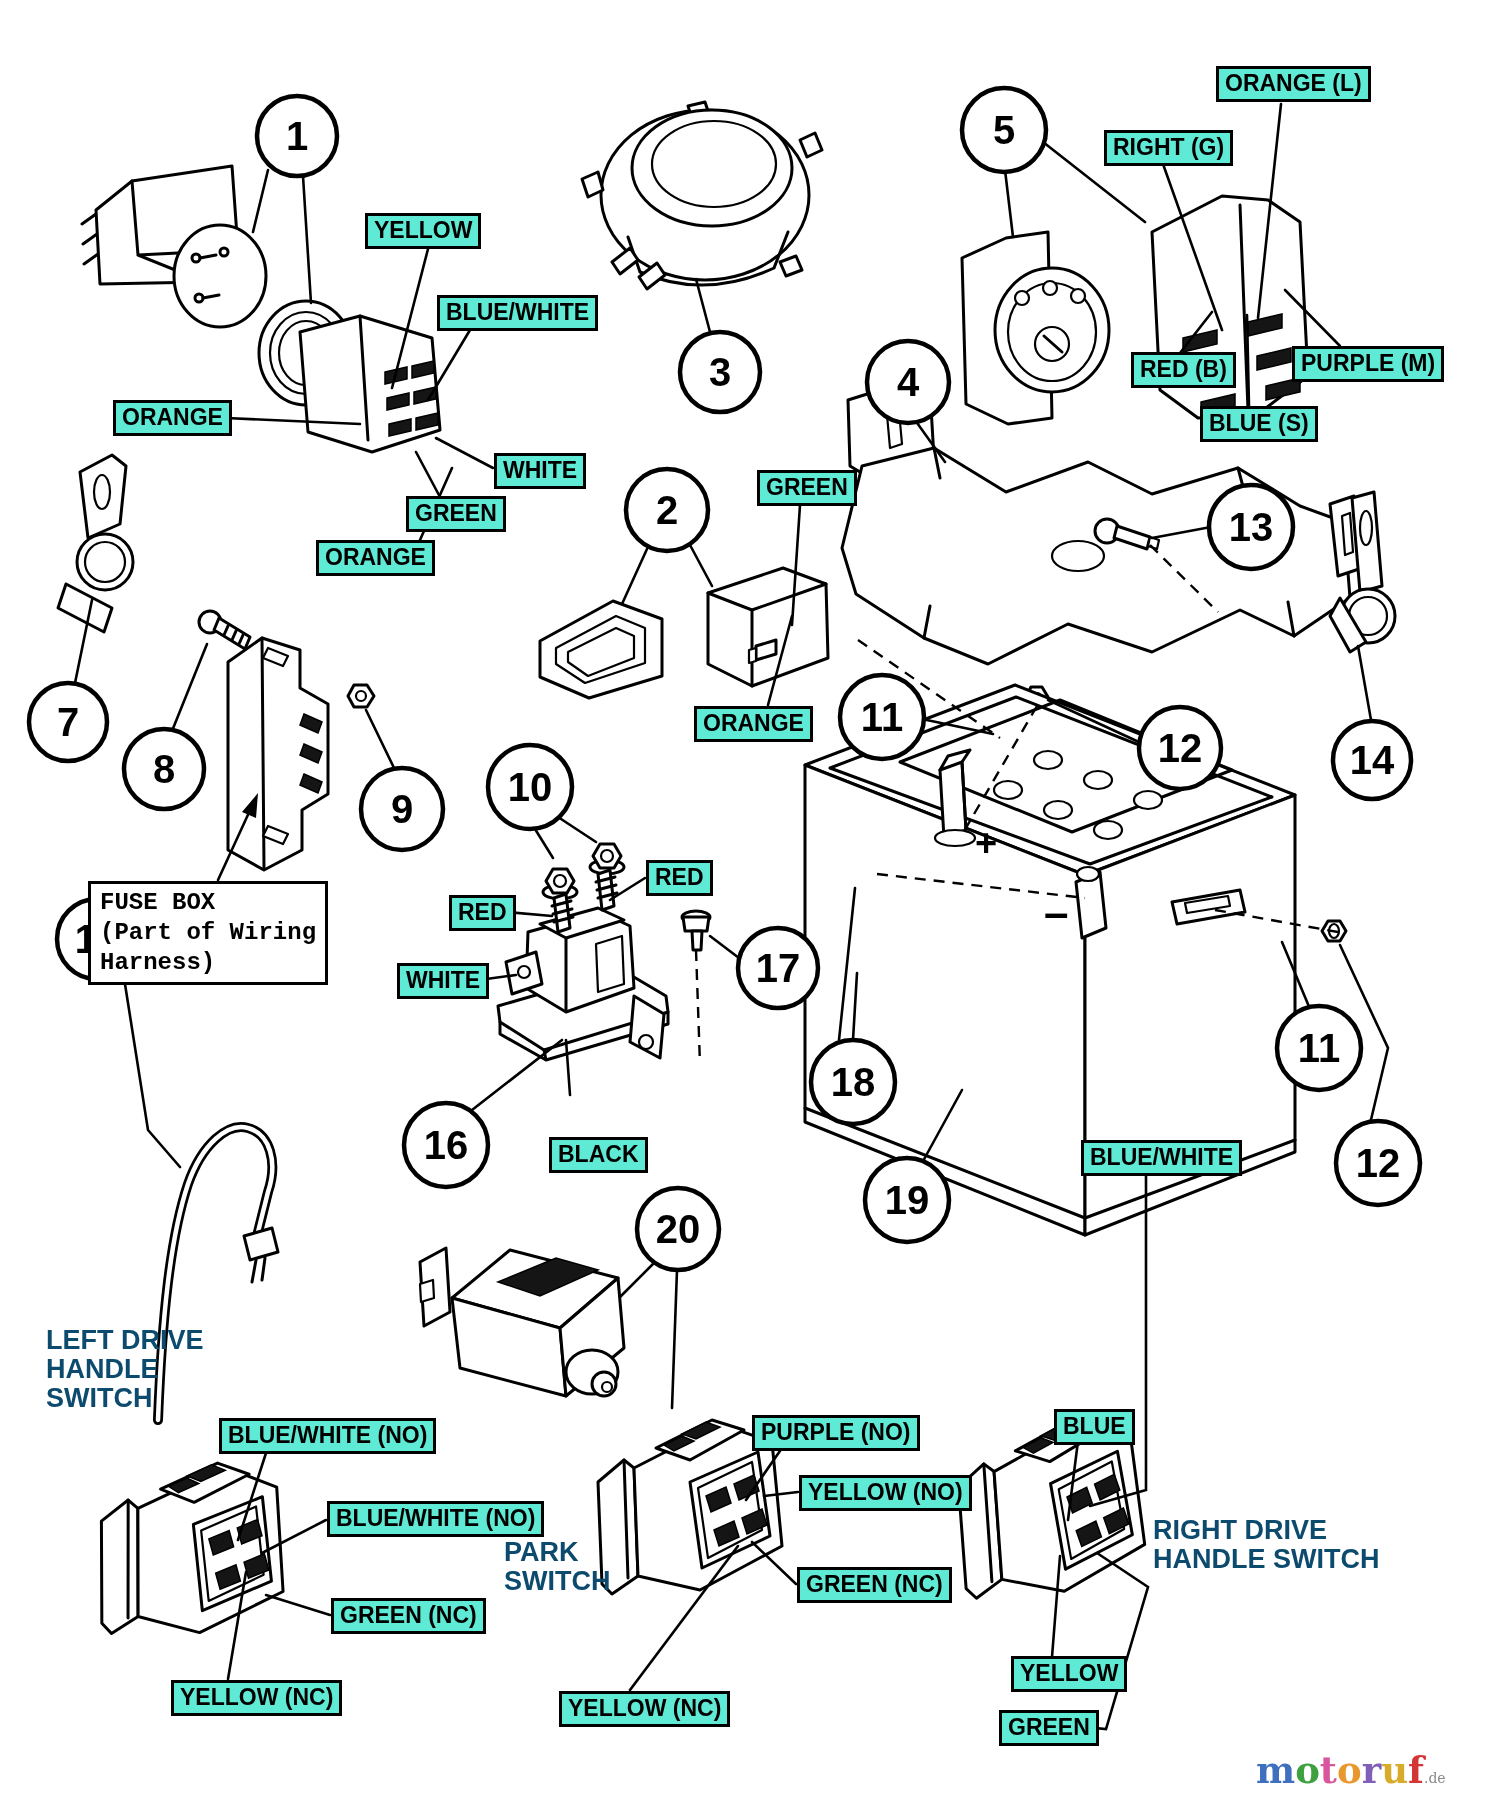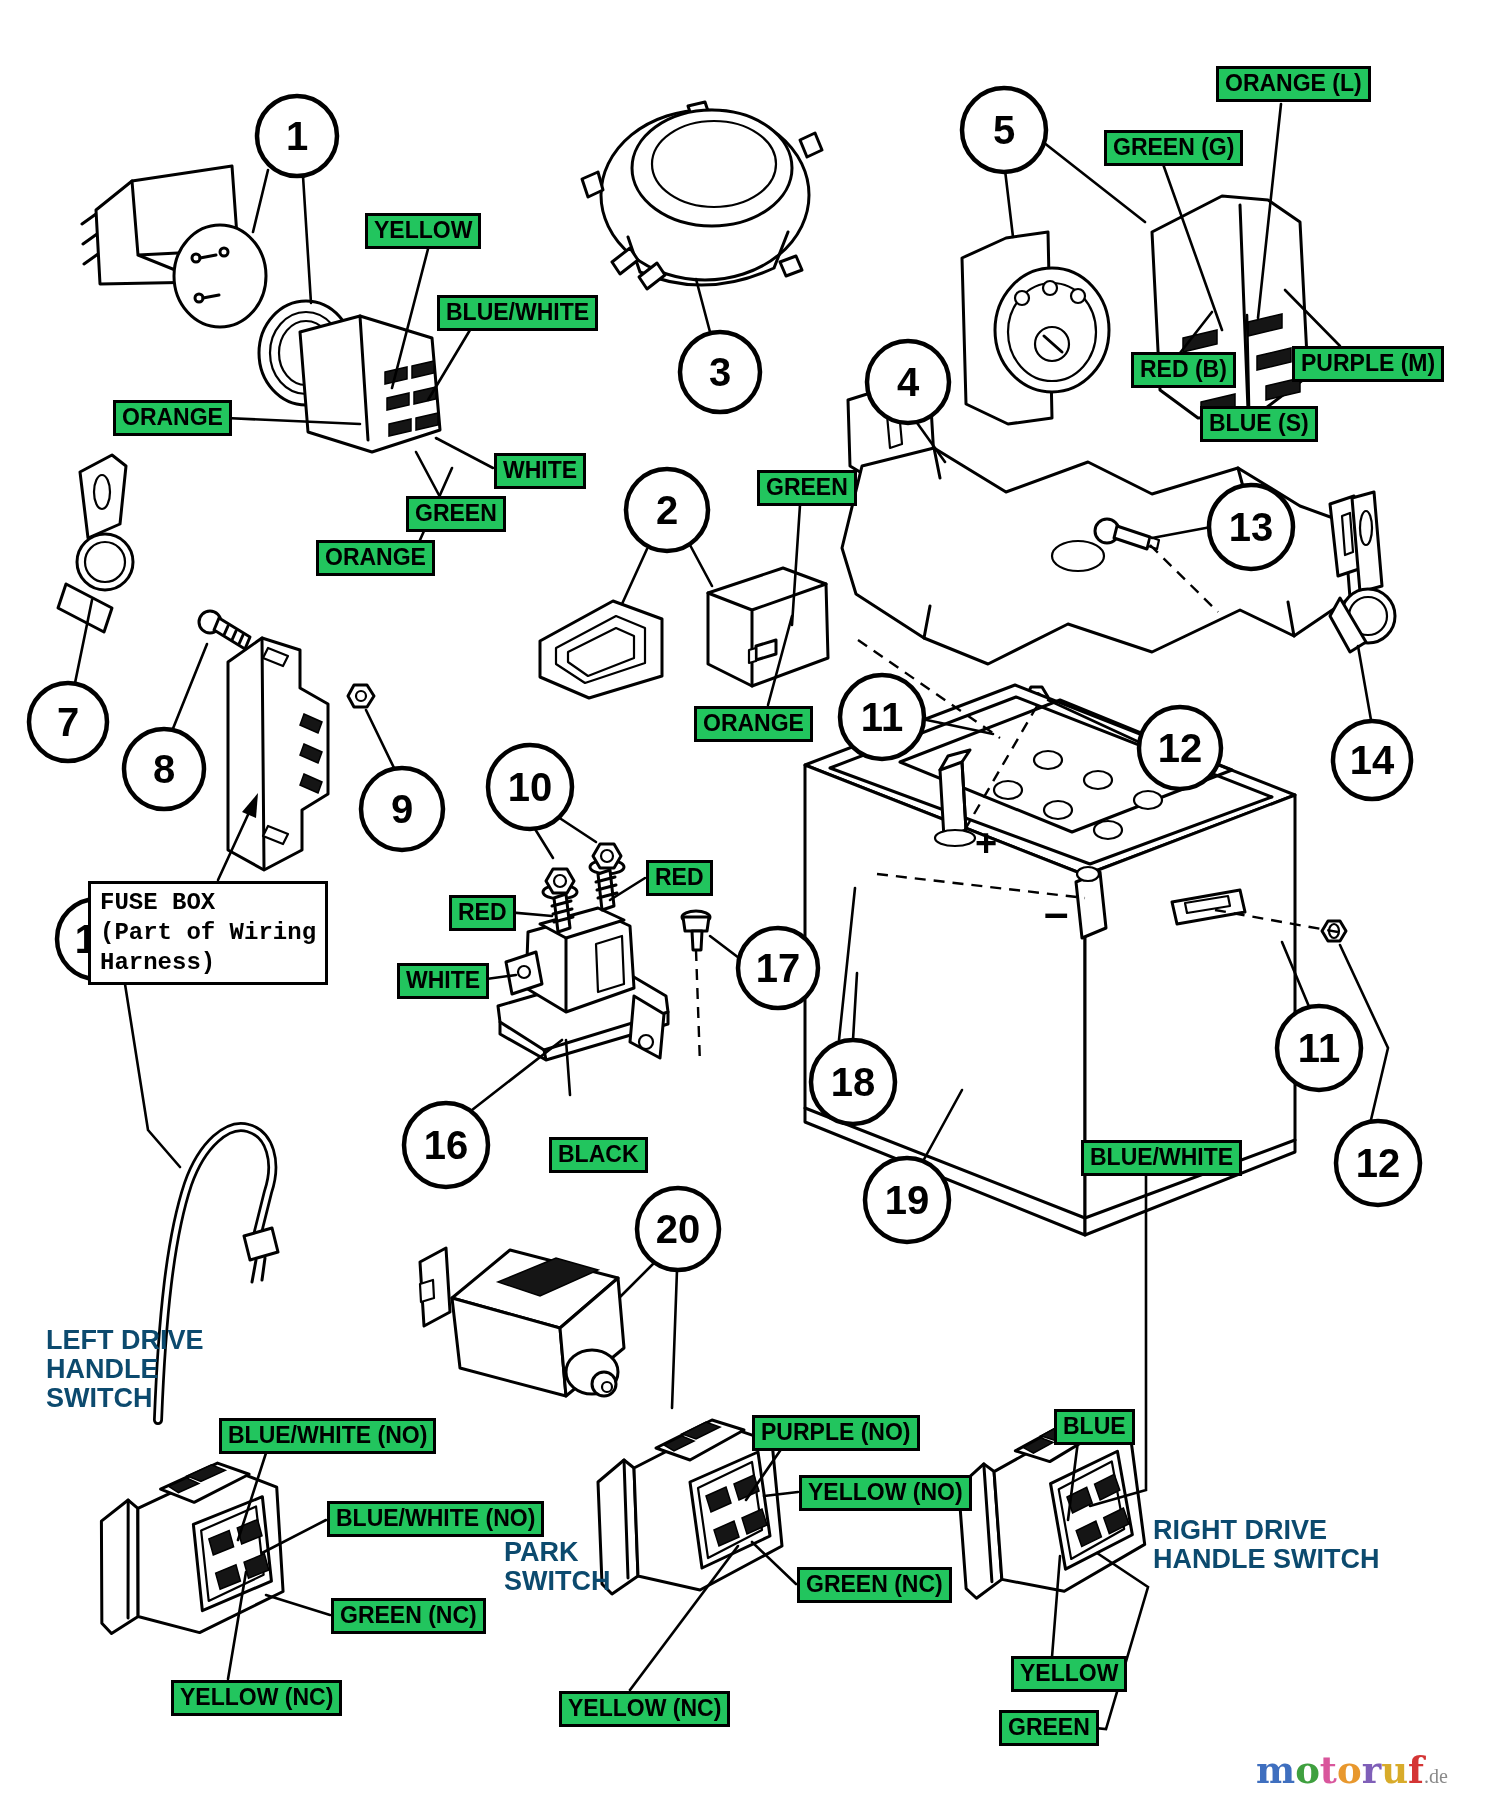--- a/index.html
+++ b/index.html
@@ -1,32 +1,32 @@
 <!DOCTYPE html>
 <html><head>
 <meta charset="utf-8">
 <style>
   html,body{margin:0;padding:0;background:#ffffff;}
   body{width:1507px;height:1800px;position:relative;overflow:hidden;
        font-family:"Liberation Sans",sans-serif;}
   .stage{position:absolute;left:0;top:0;width:1507px;height:1800px;background:#fff;}
   svg{position:absolute;left:0;top:0;}
   
-  .lbl{position:absolute;border:3px solid #000;background:#22c55e;color:#000;
+  .lbl{position:absolute;border:3px solid #000;background:#5eead4;color:#000;
        font-weight:bold;font-size:23px;line-height:1.2;padding:1px 6px;
        white-space:nowrap;}
   
   .note{position:absolute;color:#0c4a6e;font-weight:bold;font-size:27px;line-height:1.08;
         white-space:nowrap;}
   .fusebox{position:absolute;border:3px solid #000;background:#fff;color:#000;
         font-weight:bold;font-size:24px;line-height:1.25;padding:4px 9px;white-space:nowrap;font-family:Liberation Mono, monospace;}
   
   .wm{position:absolute;left:1256px;top:1752px;font-family:"DejaVu Serif",serif;
       font-weight:bold;font-size:37px;line-height:1;}
-  .wm .suffix{font-size:20px;font-weight:normal;font-family:Liberation Serif, serif;}
+  .wm .suffix{font-size:14px;font-weight:normal;}
   
   .ln{stroke:#000;stroke-width:3;fill:none;stroke-linecap:round;stroke-linejoin:round;}
   .ld{stroke:#000;stroke-width:2.6;fill:none;stroke-linecap:round;}
   .fw{fill:#ffffff;stroke:#000;stroke-width:3;stroke-linejoin:round;}
   .fw2{fill:#ffffff;stroke:#000;stroke-width:2.2;stroke-linejoin:round;}
   .dk{fill:#151515;stroke:#000;stroke-width:1.5;}
   .dash{stroke:#000;stroke-width:2.4;fill:none;stroke-dasharray:11 8;}
   .callout circle{fill:#fff;stroke:#000;stroke-width:4.5;}
   .callout text{font-family:"Liberation Sans",sans-serif;font-weight:bold;font-size:40px;
                 fill:#000;text-anchor:middle;}
@@ -436,21 +436,21 @@
       </g>
 </svg>
 
 <div class="lbl" style="left:365px;top:213px;">YELLOW</div>
 <div class="lbl" style="left:437px;top:295px;">BLUE/WHITE</div>
 <div class="lbl" style="left:113px;top:400px;">ORANGE</div>
 <div class="lbl" style="left:494px;top:453px;">WHITE</div>
 <div class="lbl" style="left:406px;top:496px;">GREEN</div>
 <div class="lbl" style="left:316px;top:540px;">ORANGE</div>
 <div class="lbl" style="left:1216px;top:66px;">ORANGE (L)</div>
-<div class="lbl" style="left:1104px;top:130px;">GREEN (G)</div>
+<div class="lbl" style="left:1104px;top:130px;">RIGHT (G)</div>
 <div class="lbl" style="left:1131px;top:352px;">RED (B)</div>
 <div class="lbl" style="left:1292px;top:346px;">PURPLE (M)</div>
 <div class="lbl" style="left:1200px;top:406px;">BLUE (S)</div>
 <div class="lbl" style="left:757px;top:470px;">GREEN</div>
 <div class="lbl" style="left:694px;top:706px;">ORANGE</div>
 <div class="lbl" style="left:449px;top:895px;">RED</div>
 <div class="lbl" style="left:646px;top:860px;">RED</div>
 <div class="lbl" style="left:397px;top:963px;">WHITE</div>
 <div class="lbl" style="left:549px;top:1094px;margin-top:43px;">BLACK</div>
 <div class="lbl" style="left:219px;top:1418px;">BLUE/WHITE (NO)</div>

